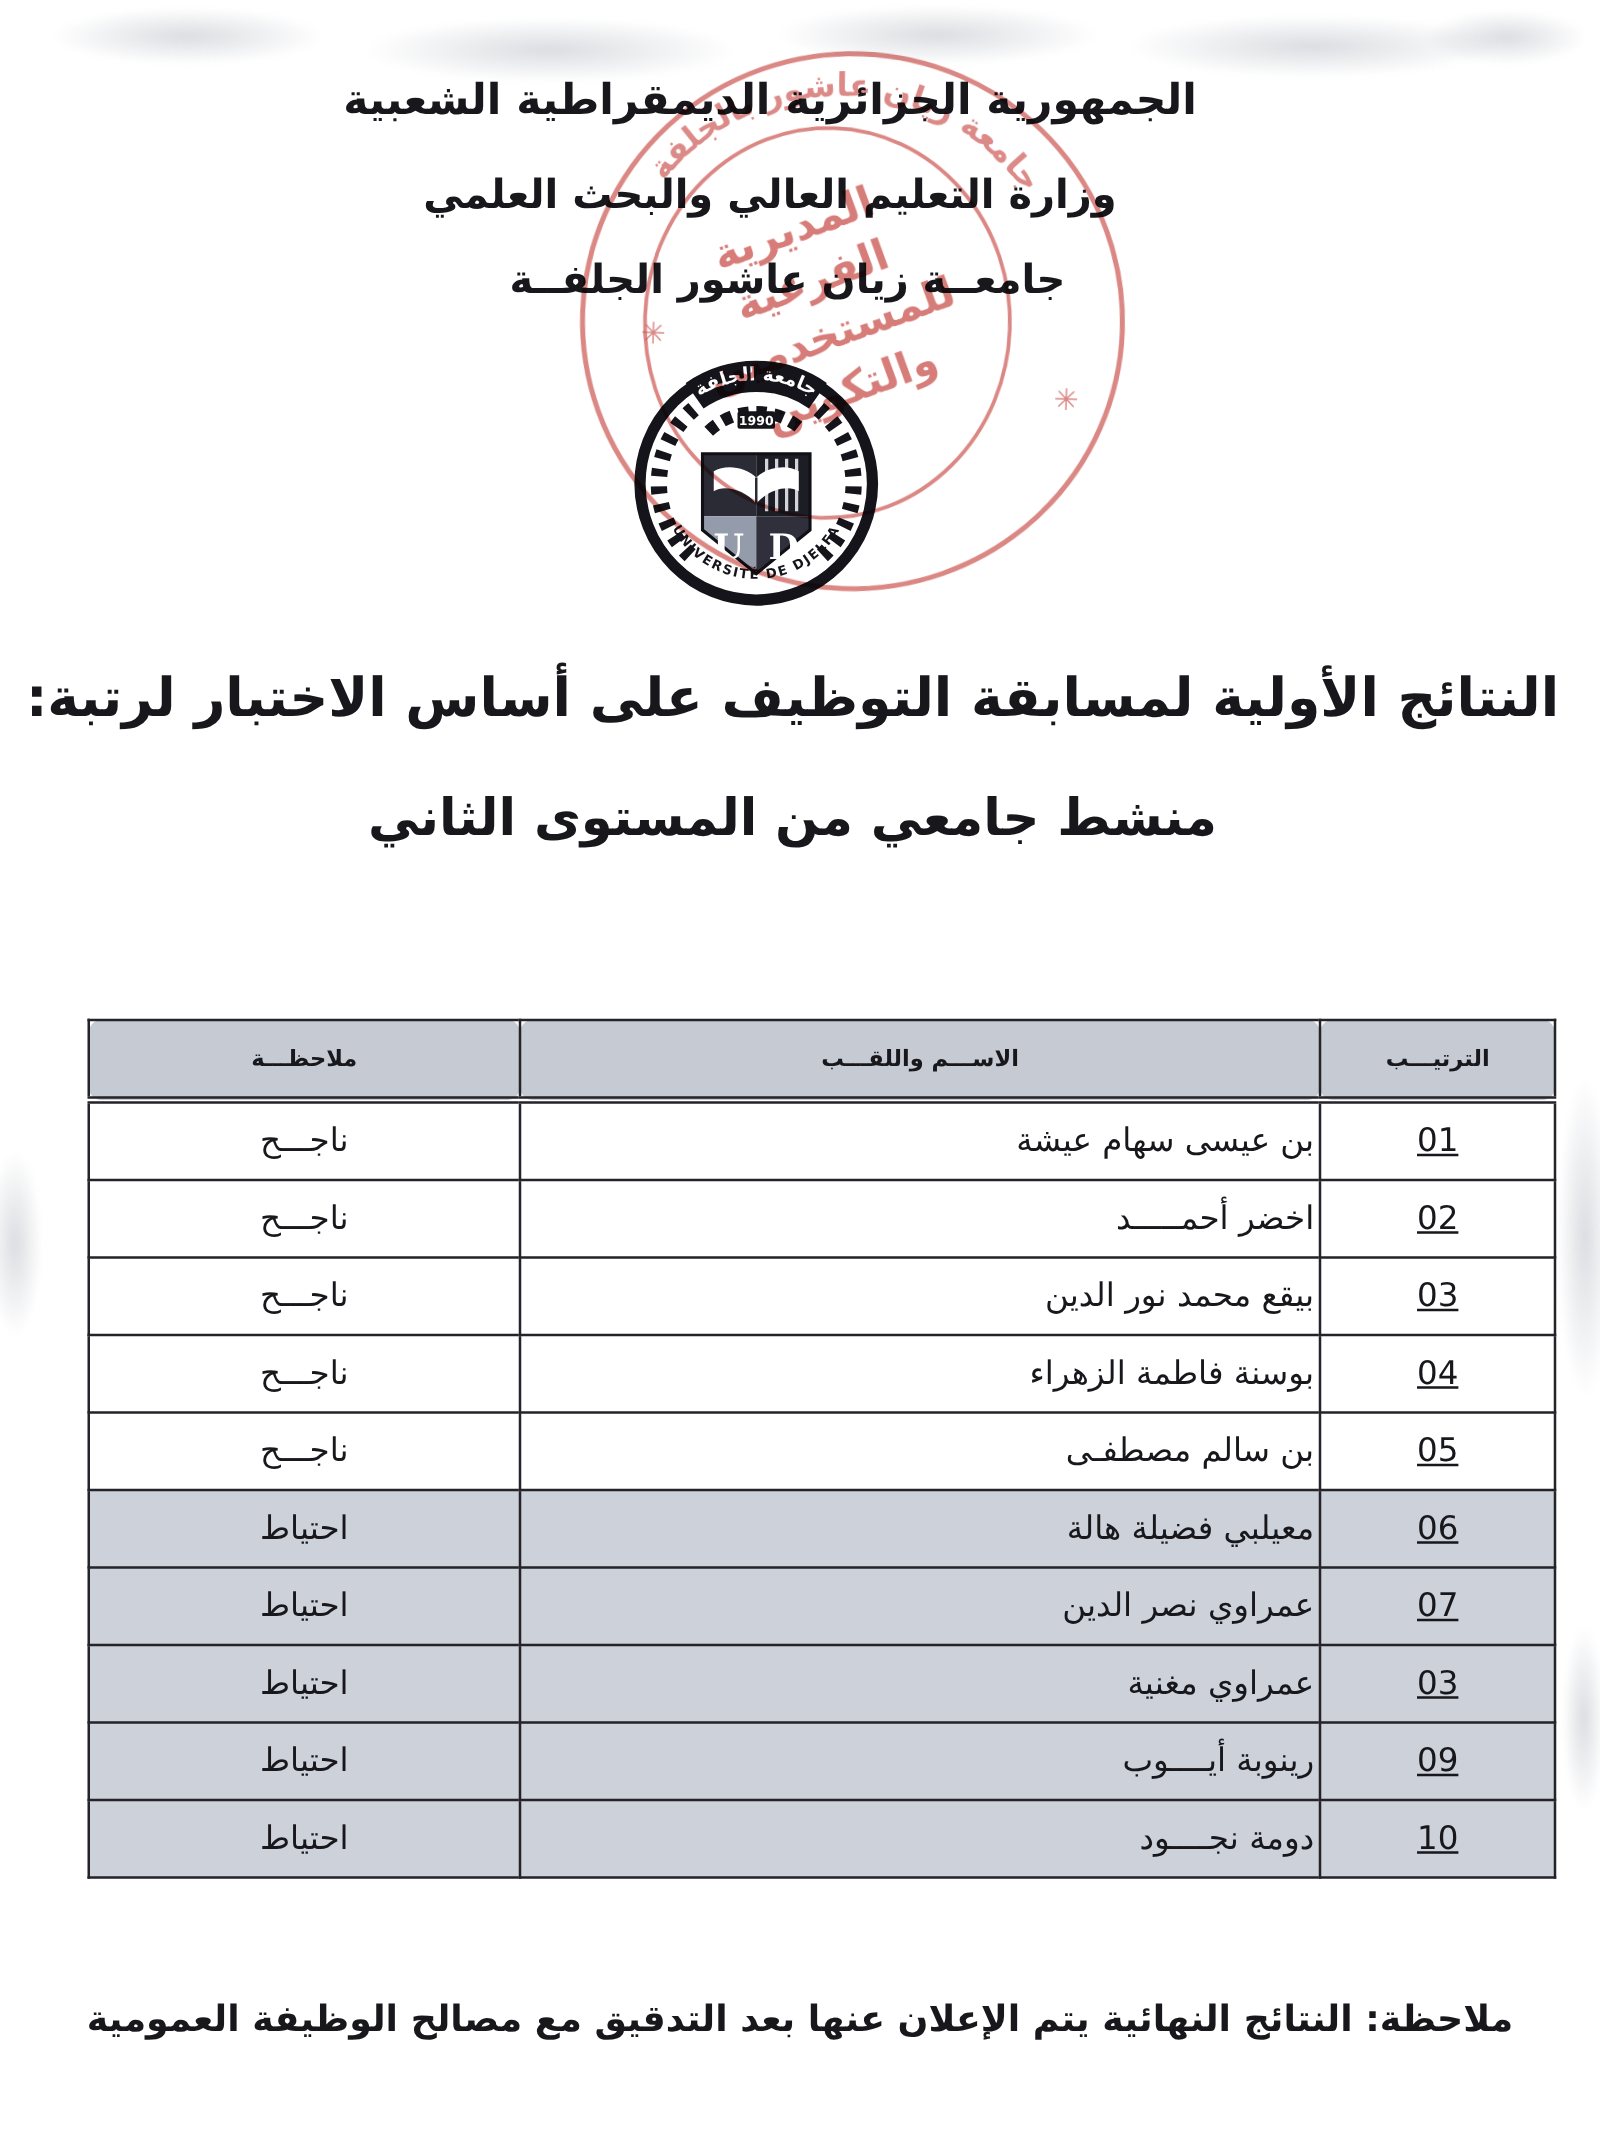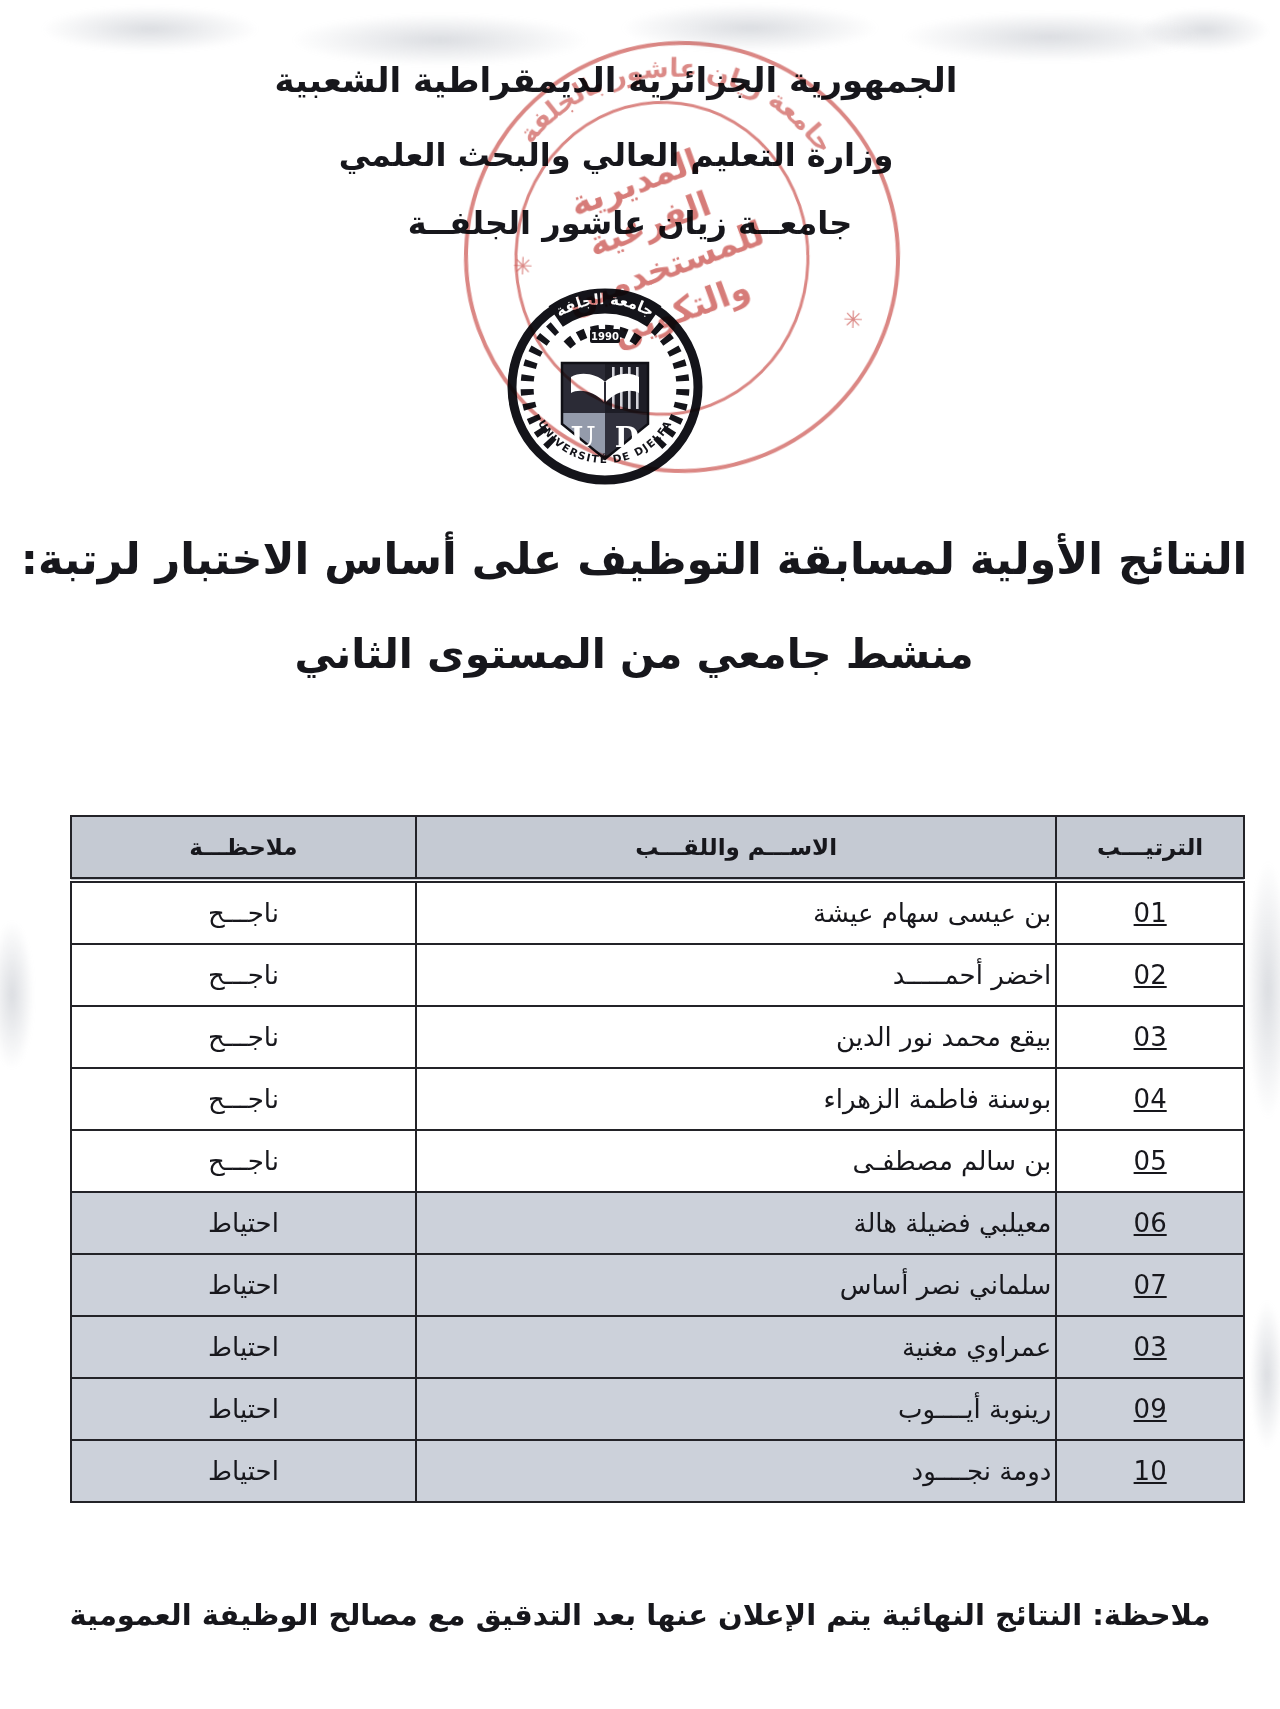--- a/index.html
+++ b/index.html
@@ -36,22 +36,22 @@
   
   .results-table{
     position:absolute; top:815px; left:70px; width:1175px;
     border-collapse:collapse; direction:rtl; table-layout:fixed;
   }
   .results-table col.c-rank{width:16%;}
   .results-table col.c-name{width:54.6%;}
   .results-table col.c-note{width:29.4%;}
   .results-table th, .results-table td{border:2px solid #232328;}
   .results-table thead th{
-    background:#c5cad3; height:58px; font-size:23px; font-weight:bold;
-    border-bottom:6px double #232328; 
+    background:#c5cad3; height:58px; font-size:18px; font-weight:bold;
+    border-bottom:6px double #232328; border-radius:10px;
   }
   .results-table td{height:58px; font-size:26px; background:#fff;}
   .results-table tr.row-reserve td{background:#ccd1da;}
   .cell-rank{text-align:center; font-size:27px;text-decoration:underline;}
   .cell-name{text-align:right; padding-right:4px;}
   .cell-note{text-align:center;}
 
   
   .footer-note{position:absolute; top:1598px; left:0; width:1280px; text-align:center;
     font-size:29px; font-weight:bold; direction:rtl;}
@@ -189,21 +189,21 @@
       <td class="cell-name">بن سالم مصطفـى</td>
       <td class="cell-note">ناجـــح</td>
     </tr>
         <tr class="row-reserve">
       <td class="cell-rank">06</td>
       <td class="cell-name">معيلبي فضيلة هالة</td>
       <td class="cell-note">احتياط</td>
     </tr>
         <tr class="row-reserve">
       <td class="cell-rank">07</td>
-      <td class="cell-name">سلماني نصر أساس</td>
+      <td class="cell-name">عمراوي نصر الدين</td>
       <td class="cell-note">احتياط</td>
     </tr>
         <tr class="row-reserve">
       <td class="cell-rank">03</td>
       <td class="cell-name">عمراوي مغنية</td>
       <td class="cell-note">احتياط</td>
     </tr>
         <tr class="row-reserve">
       <td class="cell-rank">09</td>
       <td class="cell-name">رينوبة أيــــوب</td>

